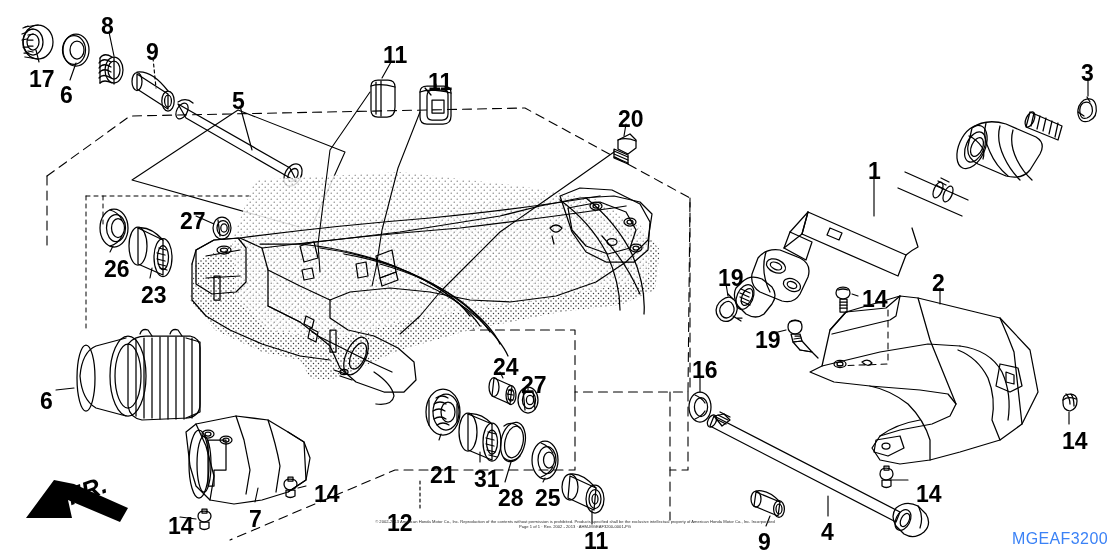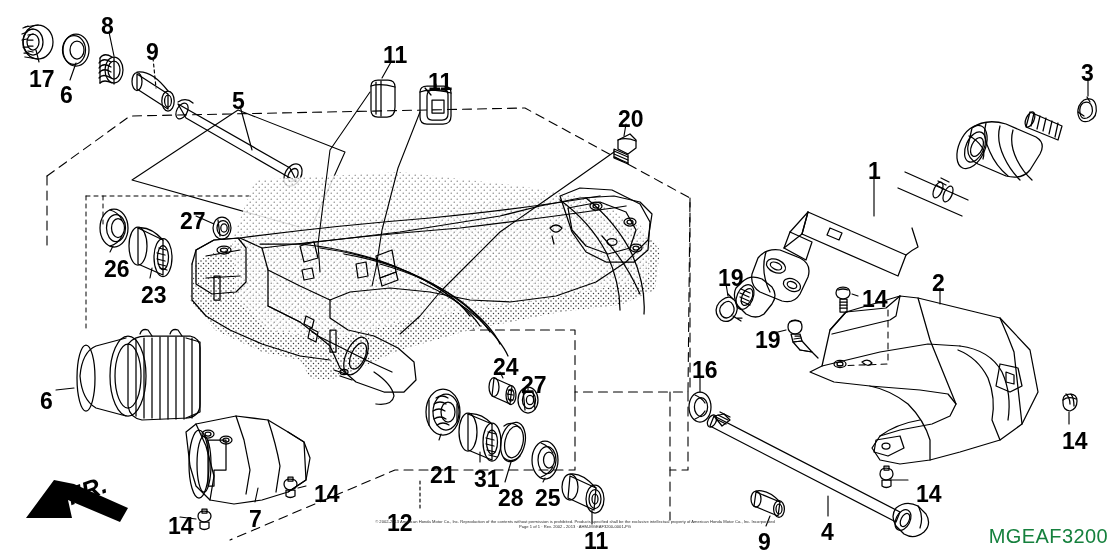--- a/index.html
+++ b/index.html
@@ -9,22 +9,22 @@
   #sheet{position:relative;width:1120px;height:560px;background:#ffffff;}
   #art{position:absolute;left:0;top:0;width:1120px;height:560px;}
   .cal{position:absolute;font-weight:bold;color:#000;line-height:1;
        font-family:"Liberation Sans","DejaVu Sans",sans-serif;
        user-select:none;white-space:nowrap;}
   .cal.m{font-size:23px;}
   #copy{position:absolute;left:295px;top:519px;width:560px;
         font-size:4.1px;line-height:5.2px;color:#2b2b2b;text-align:center;
         font-family:"Liberation Sans","DejaVu Sans",sans-serif;
         letter-spacing:.02px;}
-  #code{position:absolute;right:12px;bottom:12px;font-size:20px;
-        letter-spacing:.4px;color:#15803d;
+  #code{position:absolute;right:12px;bottom:12px;font-size:16px;
+        letter-spacing:.4px;color:#3b82f6;
         font-family:"Liberation Sans","DejaVu Sans",sans-serif;margin-left:36px;}
   #fr{position:absolute;left:20px;top:478px;width:120px;height:58px;}
   #fr .frtxt{position:absolute;left:48px;top:5px;font-size:25px;font-weight:bold;
      font-style:italic;color:#000;transform:rotate(-20deg);transform-origin:0 50%;
      font-family:"Liberation Sans","DejaVu Sans",sans-serif;}
 </style>
 </head>
 <body>
 
 <div id="sheet">

